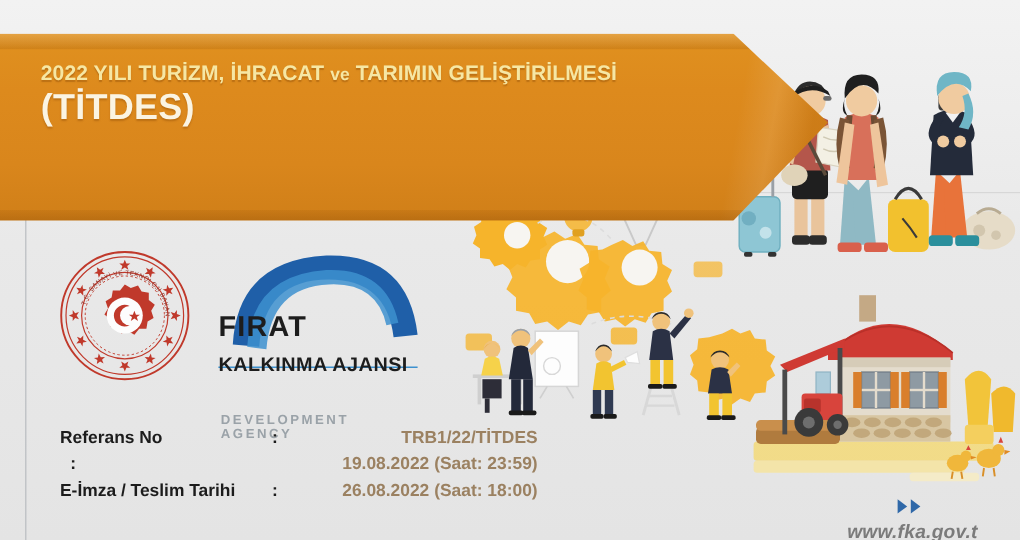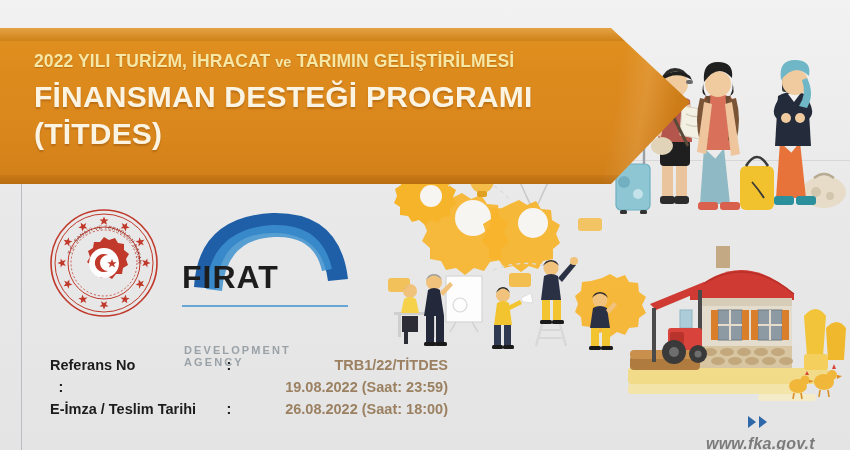--- a/index.html
+++ b/index.html
@@ -63,21 +63,21 @@
     color:#fbf4e2;font-size:30px;font-weight:bold;line-height:1.22;
     white-space:nowrap;letter-spacing:.2px;
     text-shadow:0 1.5px 1.5px rgba(120,60,0,.32);
   }
 
   
   .logos{position:absolute;left:48px;top:203px;width:300px;height:120px;}
   .seal{position:absolute;left:0;top:4px;width:112px;height:112px;}
   .fka{position:absolute;left:128px;top:0px;width:176px;height:120px;}
   .fka-word{
-    position:absolute;left:6px;top:56px;font-size:32px;font-weight:bold;
+    position:absolute;left:6px;top:56px;font-size:24px;font-weight:bold;
     letter-spacing:1px;color:#1d1d1d;font-family:"Liberation Sans",sans-serif;
   }
   .fka-sub{
     position:absolute;left:6px;top:92px;font-size:16.5px;font-weight:bold;
     letter-spacing:.4px;color:#1d1d1d;
   }
   .fka-sub2{
     position:absolute;left:8px;top:110px;font-size:11px;font-weight:bold;
     letter-spacing:2.1px;color:#9aa2a8;margin-top:31px;
   }
@@ -401,21 +401,20 @@
   <div class="banner">
     <div class="banner-sheen"></div>
     <div class="banner-fold"></div>
     <div class="banner-sheen2"></div>
     <div class="banner-text">
       <div class="eyebrow">
         <span>2022 YILI TURİZM, İHRACAT</span>
         <span class="lc">ve</span>
         <span>TARIMIN GELİŞTİRİLMESİ</span>
       </div>
-      <div class="title1">FİNANSMAN DESTEĞİ PROGRAMI</div>
       <div class="title2">(TİTDES)</div>
     </div>
   </div>
 
   <div class="logos">
 
     <div class="seal">
       <svg width="112" height="112" viewBox="0 0 112 112">
         <circle cx="56" cy="56" r="53" fill="none" stroke="#c0392b" stroke-width="1.6"></circle>
         <circle cx="56" cy="56" r="49" fill="none" stroke="#c0392b" stroke-width="1"></circle>
@@ -500,20 +499,21 @@
       </svg>
     </div>
 
     <div class="fka">
       <svg width="176" height="120" viewBox="0 0 176 120" style="position:absolute;left:0;top:0;">
         <path d="M18 84 Q22 14 96 10 Q164 8 172 76 L152 78 Q146 30 98 30 Q44 30 40 86 Z" fill="#1f5fa8"></path>
         <path d="M30 86 Q34 26 96 22 Q146 20 156 66 L146 68 Q138 32 98 34 Q50 36 46 88 Z" fill="#3d91cf" opacity="0.85"></path>
         <line x1="6" y1="103" x2="172" y2="103" stroke="#3d91cf" stroke-width="1.3"></line>
       </svg>
       <div class="fka-word">FIRAT</div>
+      <div class="fka-sub">KALKINMA AJANSI</div>
       <div class="fka-sub2">DEVELOPMENT AGENCY</div>
     </div>
   </div>
 
   <div class="info">
     <div class="info-row">
       <div class="info-lbl">Referans No</div>
       <div class="info-sep">:</div>
       <div class="info-val">TRB1/22/TİTDES</div>
     </div>

